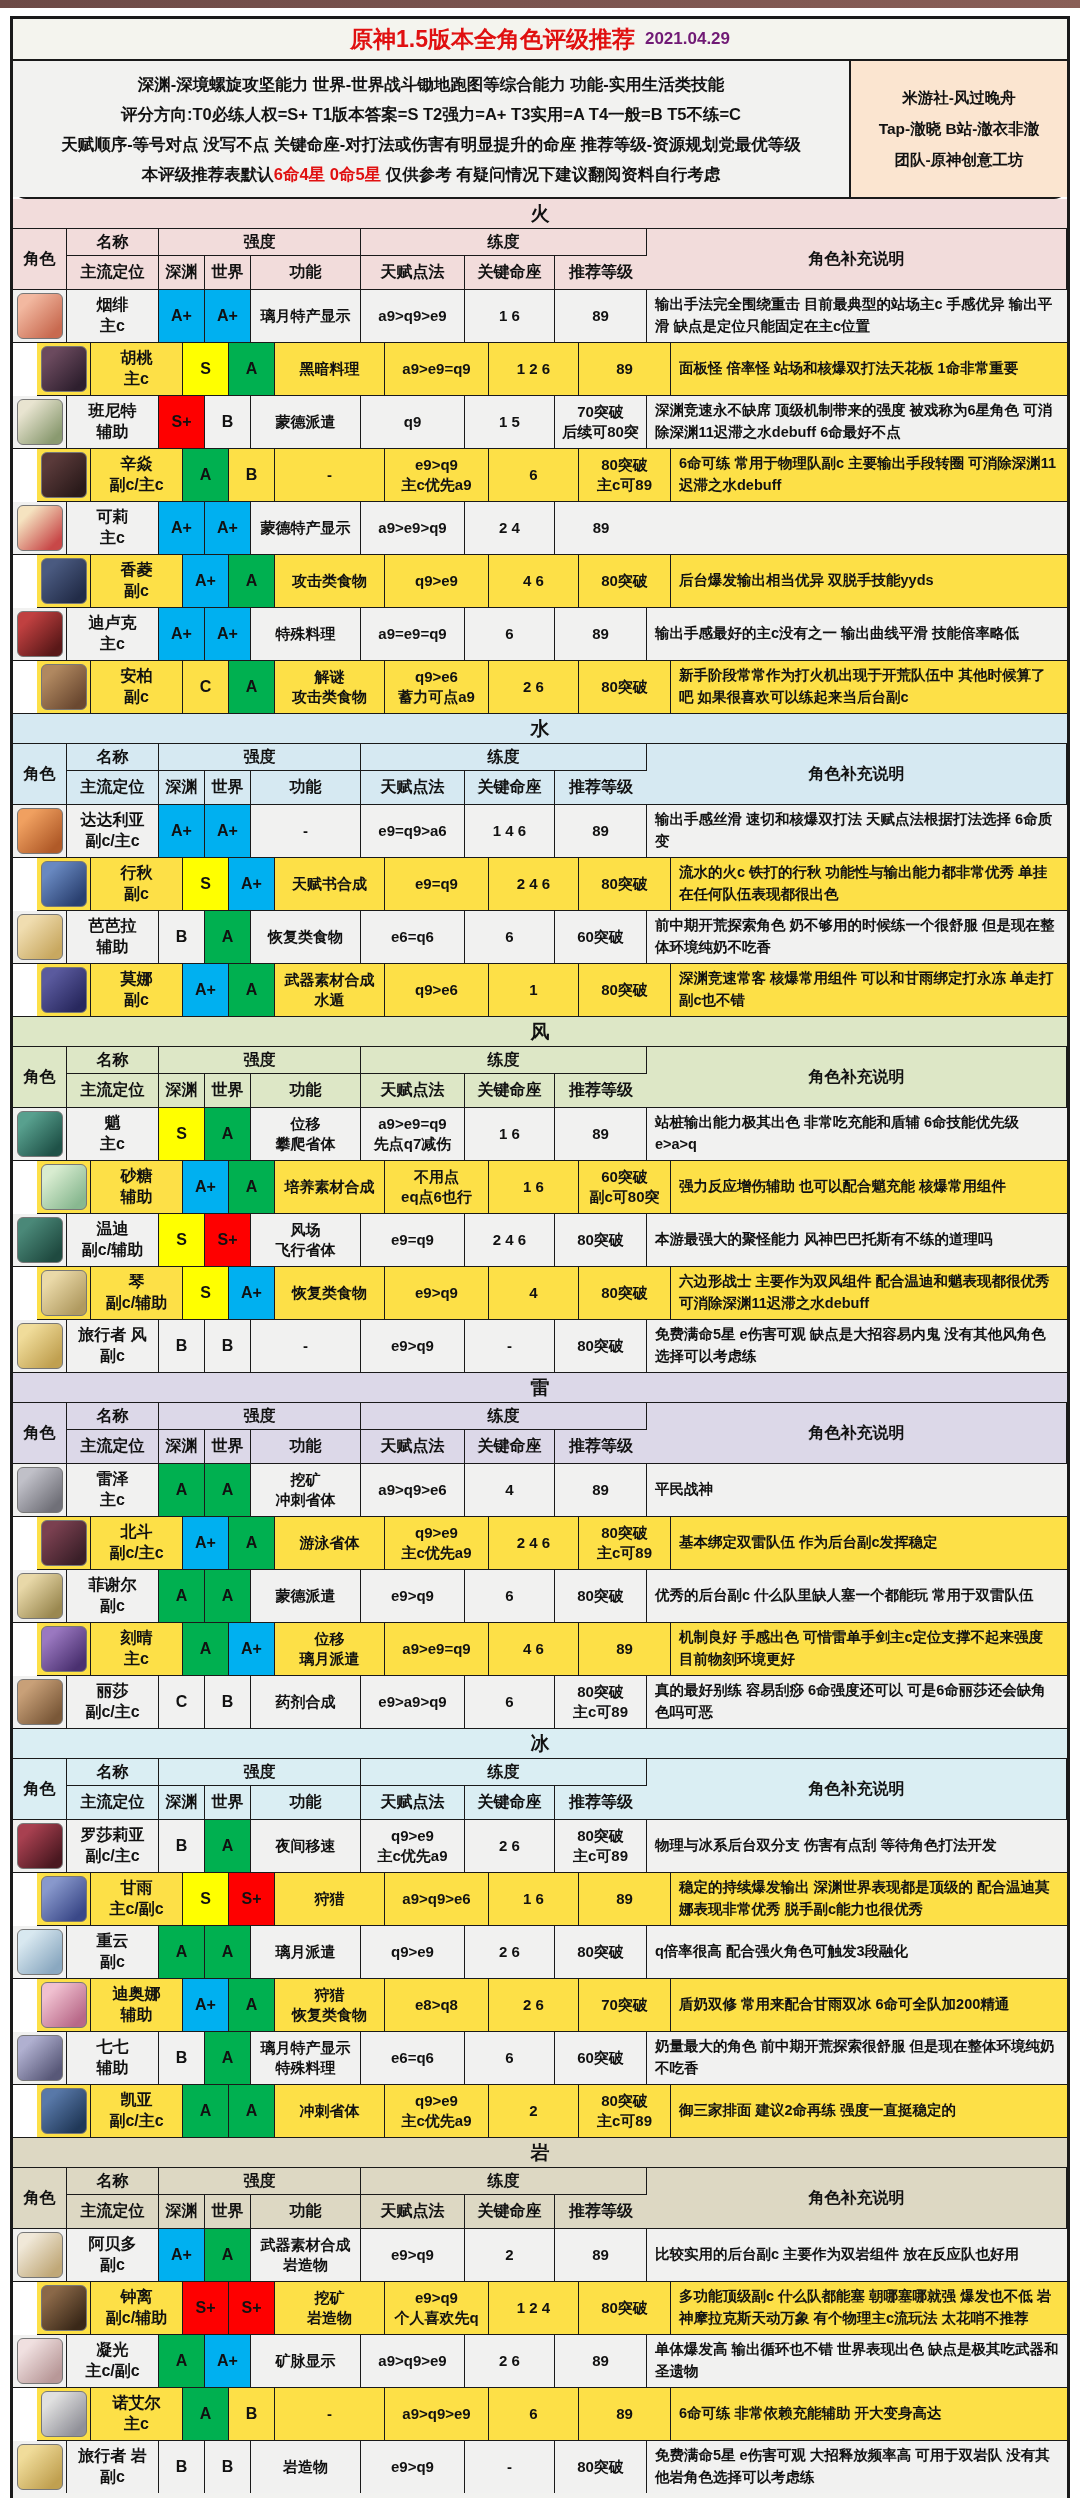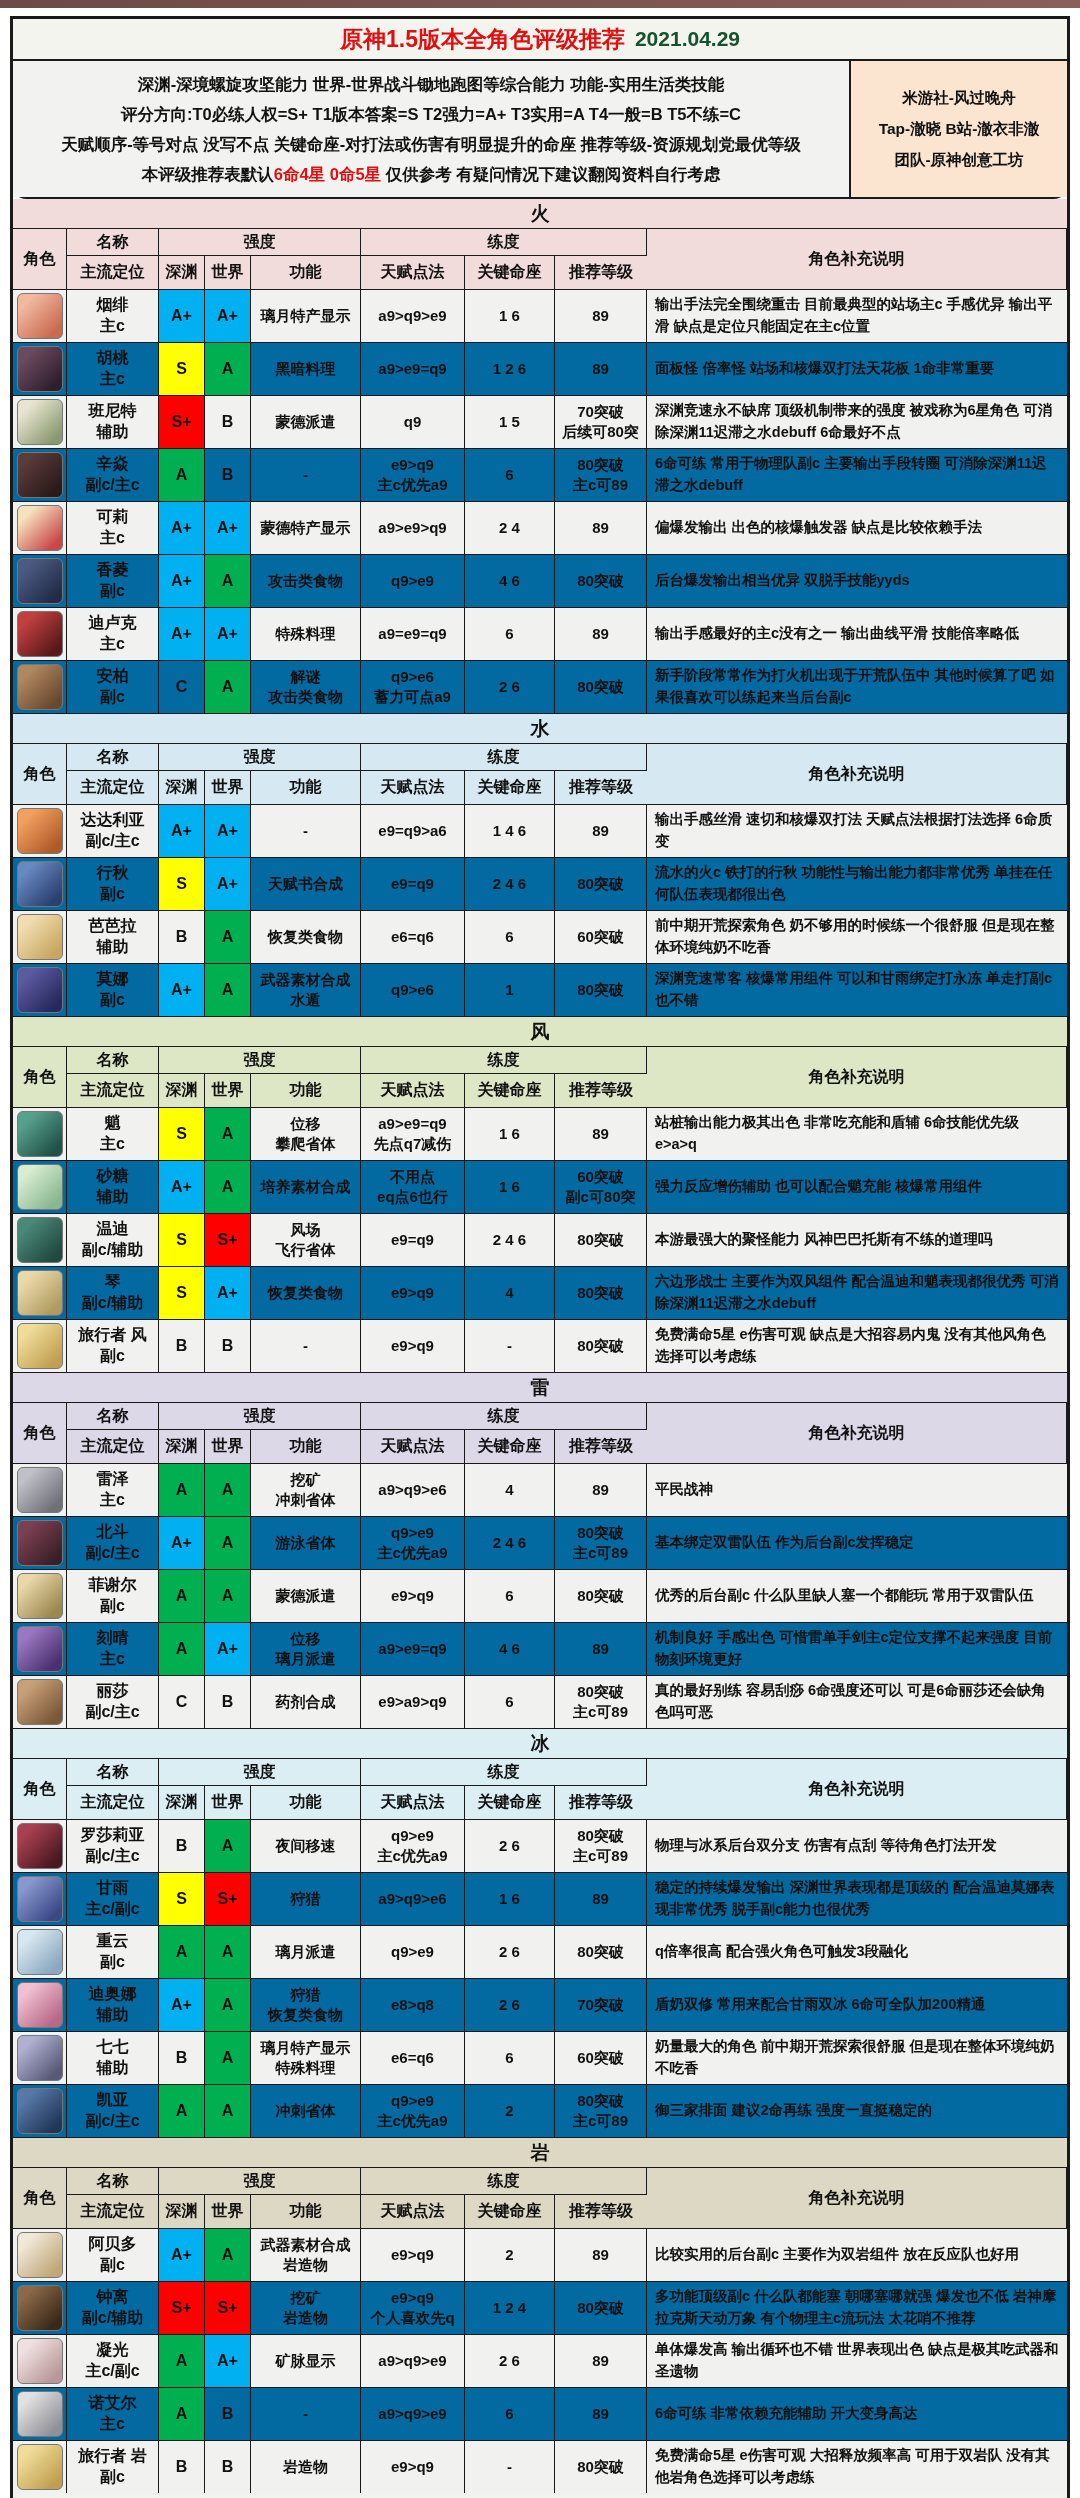--- a/index.html
+++ b/index.html
@@ -13,21 +13,21 @@
   .sheet {
     width: 1060px; margin: 8px auto 0 auto;
     border: 3px solid #1a1a1a; background: #fff;
   }
   
   .title-bar {
     height: 42px; display:flex; align-items:center; justify-content:center; gap:10px;
     background:#f4f4ee; border-bottom:2px solid #1a1a1a;
   }
   .title-red { color:#e01010; font-size:23px; }
-  .title-date { color:#14532d; font-size:21px; }
+  .title-date { color:#701a75; font-size:17px; }
   
   .head-wrap { display:flex; border-bottom:2px solid #1a1a1a;border-radius:13px; }
   .notes-panel {
     flex:1; background:#f2f2f0; padding:8px 6px; text-align:center;
     display:flex; flex-direction:column; justify-content:space-around;
   }
   .note-line { font-size:16.5px; line-height:30px; }
   .red { color:#e01010; }
   .credits-panel {
     width:218px; background:#fbe5d0; border-left:2px solid #1a1a1a;
@@ -53,21 +53,21 @@
   .hb { border-bottom:1px solid #1a1a1a; }
   .span2r { grid-row:1/3; }
   .row {
     display:grid; grid-template-columns:var(--cols); min-height:52px;
     border-bottom:1px solid #1a1a1a;
   }
   .row:last-child { border-bottom:none; }
   .section-table { border-bottom:1px solid #1a1a1a; }
   .section-table:last-of-type { border-bottom:none; }
   .row.light { background:#f1f1f0; }
-  .row.dark  { background:#0369a1; }
+  .row.dark  { background:#fde047;margin-left:24px; }
   .cell {
     border-right:1px solid #1a1a1a;
     display:flex; align-items:center; justify-content:center;
     text-align:center; font-size:15px; white-space:pre-line; line-height:1.35;
     padding:2px 1px;
   }
   .cell:last-child { border-right:none; }
   .avatar-cell { padding:3px; }
   .avatar {
     width:46px; height:46px; border-radius:6px; border:1px solid #777;
@@ -208,21 +208,20 @@
     <div class="cell name-cell">
       <div>可莉</div>
       <div>主c</div>
     </div>
     <div class="cell grade" style="background: rgb(0, 176, 240);">A+</div>
     <div class="cell grade" style="background: rgb(0, 176, 240);">A+</div>
     <div class="cell">蒙德特产显示</div>
     <div class="cell">a9&gt;e9&gt;q9</div>
     <div class="cell">2 4</div>
     <div class="cell">89</div>
-    <div class="cell notes-cell">偏爆发输出 出色的核爆触发器 缺点是比较依赖手法</div>
   </div>
 
   <div class="row dark">
     <div class="cell avatar-cell">
       <div class="avatar" style="background: linear-gradient(135deg, rgb(74, 90, 128) 20%, rgb(34, 44, 72) 85%);"></div>
     </div>
     <div class="cell name-cell">
       <div>香菱</div>
       <div>副c</div>
     </div>

